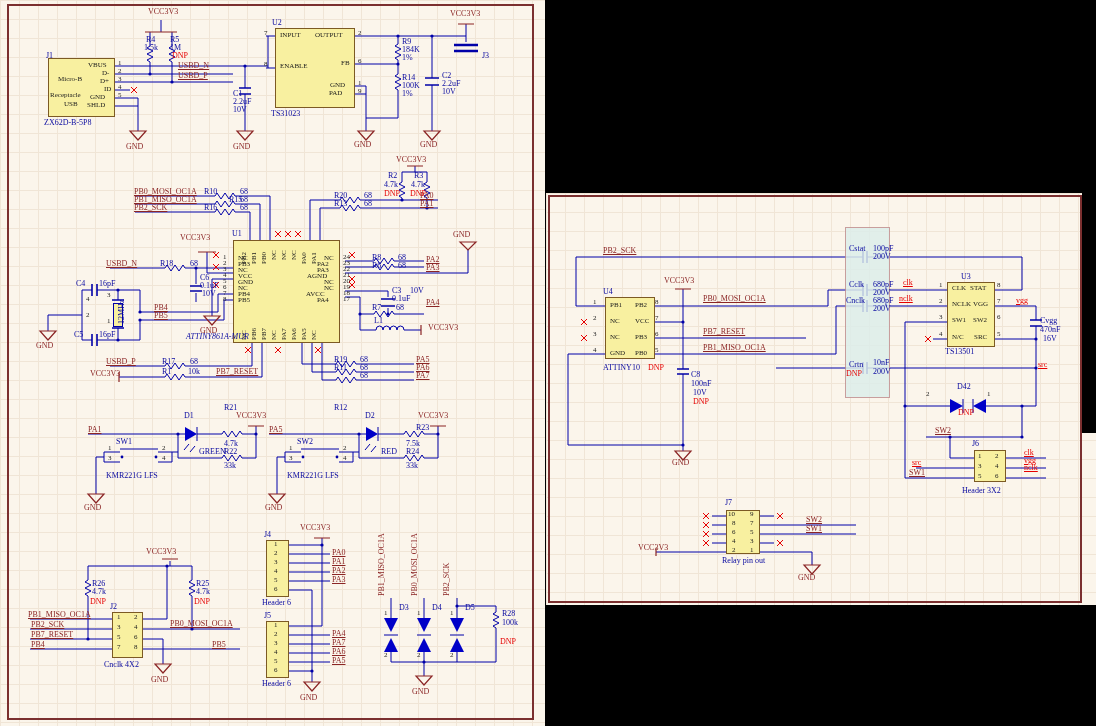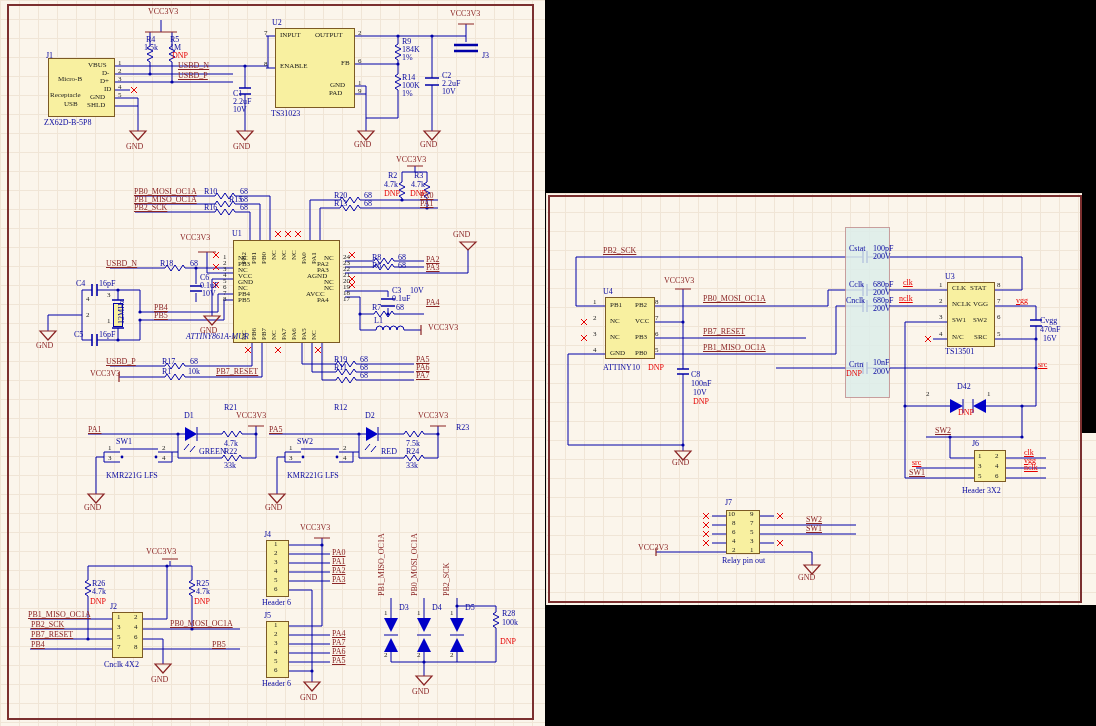--- a/index.html
+++ b/index.html
@@ -290,21 +290,21 @@
     <div class="lbl c-d" style="left: 116px; top: 438px;">SW1</div>
     <div class="lbl c-d" style="left: 106px; top: 472px;">KMR221G LFS</div>
     <div class="lbl c-p" style="left: 84px; top: 504px;">GND</div>
     <div class="lbl c-i" style="left: 108px; top: 445px;">1</div>
     <div class="lbl c-i" style="left: 162px; top: 445px;">2</div>
     <div class="lbl c-i" style="left: 108px; top: 455px;">3</div>
     <div class="lbl c-i" style="left: 162px; top: 455px;">4</div>
     <div class="lbl c-n" style="left: 269px; top: 426px;">PA5</div>
     <div class="lbl c-d" style="left: 365px; top: 412px;">D2</div>
     <div class="lbl c-d" style="left: 381px; top: 448px;">RED</div>
-    <div class="lbl c-d" style="left: 424px; top: 424px; padding-left: 32px;">R23</div>
+    <div class="lbl c-d" style="left: 384px; top: 424px; padding-left: 32px;">R23</div>
     <div class="lbl c-d" style="left: 406px; top: 440px;">7.5k</div>
     <div class="lbl c-d" style="left: 406px; top: 448px;">R24</div>
     <div class="lbl c-d" style="left: 406px; top: 462px;">33k</div>
     <div class="lbl c-p" style="left: 418px; top: 412px;">VCC3V3</div>
     <div class="lbl c-d" style="left: 297px; top: 438px;">SW2</div>
     <div class="lbl c-d" style="left: 287px; top: 472px;">KMR221G LFS</div>
     <div class="lbl c-p" style="left: 265px; top: 504px;">GND</div>
     <div class="lbl c-i" style="left: 289px; top: 445px;">1</div>
     <div class="lbl c-i" style="left: 343px; top: 445px;">2</div>
     <div class="lbl c-i" style="left: 289px; top: 455px;">3</div>
@@ -445,21 +445,21 @@
     <div class="lbl c-d" style="left: 327px; top: 52px;">100pF</div>
     <div class="lbl c-d" style="left: 327px; top: 60px;">200V</div>
     <div class="lbl c-d" style="left: 303px; top: 88px;">Cclk</div>
     <div class="lbl c-d" style="left: 327px; top: 88px;">680pF</div>
     <div class="lbl c-d" style="left: 327px; top: 96px;">200V</div>
     <div class="lbl c-d" style="left: 300px; top: 104px;">Cnclk</div>
     <div class="lbl c-d" style="left: 327px; top: 104px;">680pF</div>
     <div class="lbl c-d" style="left: 327px; top: 112px;">200V</div>
     <div class="lbl c-r" style="left: 357px; top: 86px;">clk</div>
     <div class="lbl c-r" style="left: 353px; top: 102px;">nclk</div>
-    <div class="lbl c-d" style="left: 399px; top: 80px;">U3</div>
+    <div class="lbl c-d" style="left: 399px; top: 80px; padding-left: 16px;">U3</div>
     <div class="lbl c-d" style="left: 399px; top: 155px;">TS13501</div>
     <div class="lbl c-i" style="left: 393px; top: 89px;">1</div>
     <div class="lbl c-i" style="left: 393px; top: 105px;">2</div>
     <div class="lbl c-i" style="left: 393px; top: 121px;">3</div>
     <div class="lbl c-i" style="left: 393px; top: 138px;">4</div>
     <div class="lbl c-i" style="left: 451px; top: 89px;">8</div>
     <div class="lbl c-i" style="left: 451px; top: 105px;">7</div>
     <div class="lbl c-i" style="left: 451px; top: 121px;">6</div>
     <div class="lbl c-i" style="left: 451px; top: 138px;">5</div>
     <div class="lbl c-m" style="left: 406px; top: 92px;">CLK</div>

